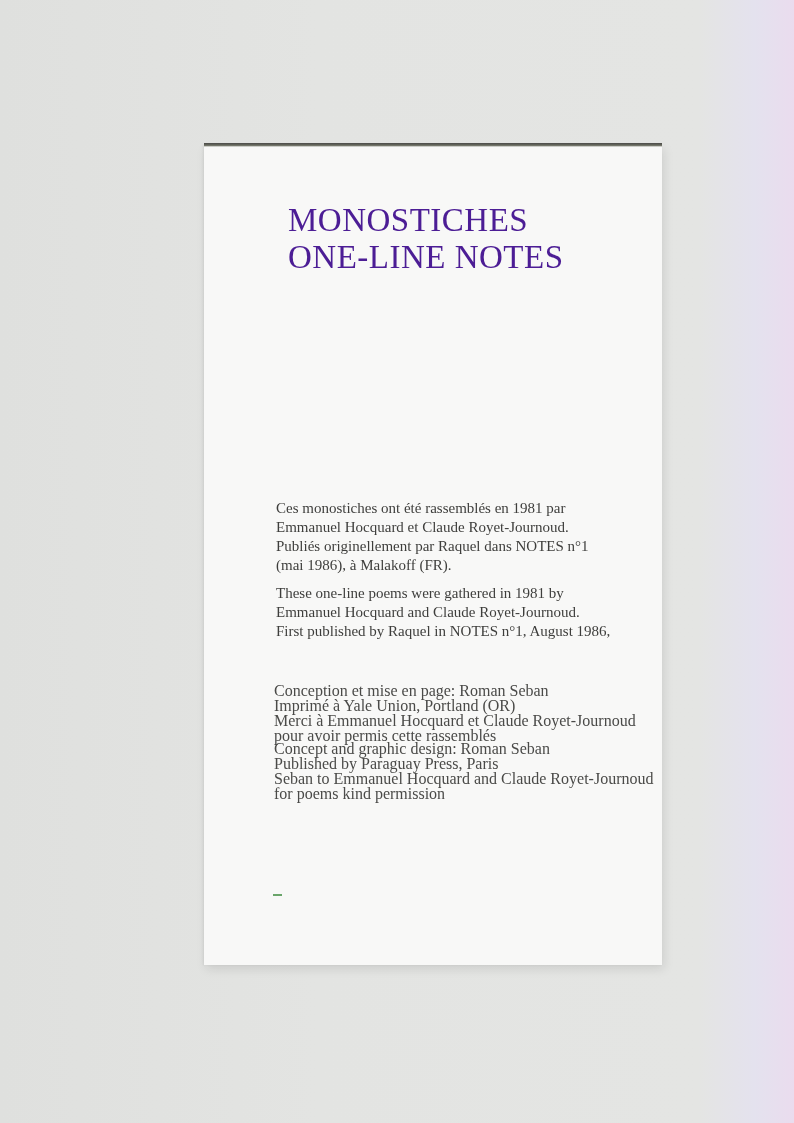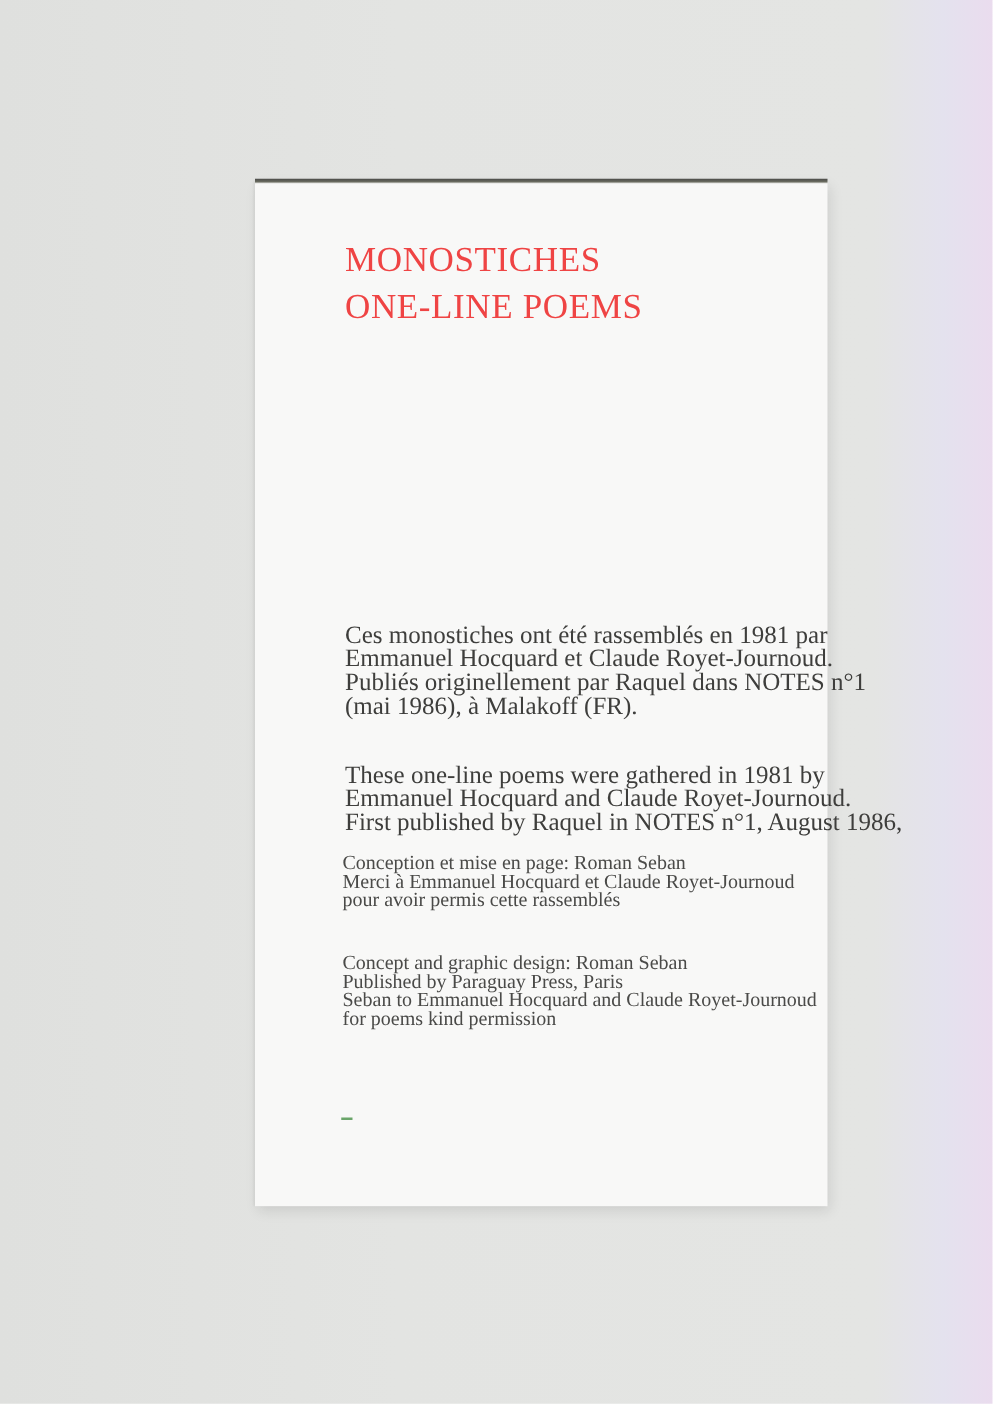--- a/index.html
+++ b/index.html
@@ -13,72 +13,73 @@
     background: #f8f8f7;
     box-shadow: 2px 4px 10px rgba(0,0,0,0.10), -1px 0 2px rgba(0,0,0,0.06);
   }
   .top-edge {
     position: absolute; left: 0; top: -2px; width: 100%; height: 4px;
     background: linear-gradient(180deg, #4a4a48 0%, #6a6c60 60%, rgba(200,200,195,0) 100%);
   }
   .title {
     position: absolute; left: 72px; top: 45px;
     font-family: "Liberation Serif", "DejaVu Serif", serif;
-    font-size: 28px; line-height: 37px; letter-spacing: 0.5px;
-    color: #ef4444;
-    margin: 0; font-weight: normal;
+    font-size: 33px; line-height: 37px; letter-spacing: 0.5px;
+    color: #4c1d95;
+    margin: 12px; font-weight: normal;
   }
   .title div { white-space: nowrap; }
   .intro {
     position: absolute; left: 72px; width: 340px;
     font-family: "Liberation Serif", "DejaVu Serif", serif;
-    font-size: 20px; line-height: 19px; color: #3e3e3c;
+    font-size: 15px; line-height: 19px; color: #3e3e3c;
   }
   .intro div { white-space: nowrap; }
   .intro-fr { top: 354px; }
-  .intro-en { top: 439px; margin-top: 27px; }
+  .intro-en { top: 439px; }
   .credits {
     position: absolute; left: 70px; width: 340px;
     font-family: "Liberation Serif", "DejaVu Serif", serif;
     font-size: 16px; line-height: 15px; color: #4a4a48;
   }
   .credits div { white-space: nowrap; }
   .credits-fr { top: 538px; }
-  .credits-en { top: 618px; }
+  .credits-en { top: 596px; }
   .dash {
     position: absolute; left: 69px; top: 749px; width: 9px; height: 2px;
     background: #6aa56a;
   }
 </style>
 </head>
 <body>
 
 <div class="booklet">
   <div class="top-edge"></div>
 
   <h1 class="title">
     <div>MONOSTICHES</div>
-    <div>ONE-LINE POEMS</div>
+    <div>ONE-LINE NOTES</div>
   </h1>
 
   <div class="intro intro-fr">
     <div>Ces monostiches ont été rassemblés en 1981 par</div>
     <div>Emmanuel Hocquard et Claude Royet-Journoud.</div>
     <div>Publiés originellement par Raquel dans NOTES n°1</div>
     <div>(mai 1986), à Malakoff (FR).</div>
   </div>
 
   <div class="intro intro-en">
     <div>These one-line poems were gathered in 1981 by</div>
     <div>Emmanuel Hocquard and Claude Royet-Journoud.</div>
     <div>First published by Raquel in NOTES n°1, August 1986,</div>
   </div>
 
   <div class="credits credits-fr">
     <div>Conception et mise en page: Roman Seban</div>
+    <div>Imprimé à Yale Union, Portland (OR)</div>
     <div>Merci à Emmanuel Hocquard et Claude Royet-Journoud</div>
     <div>pour avoir permis cette rassemblés</div>
   </div>
 
   <div class="credits credits-en">
     <div>Concept and graphic design: Roman Seban</div>
     <div>Published by Paraguay Press, Paris</div>
     <div>Seban to Emmanuel Hocquard and Claude Royet-Journoud</div>
     <div>for poems kind permission</div>
   </div>

